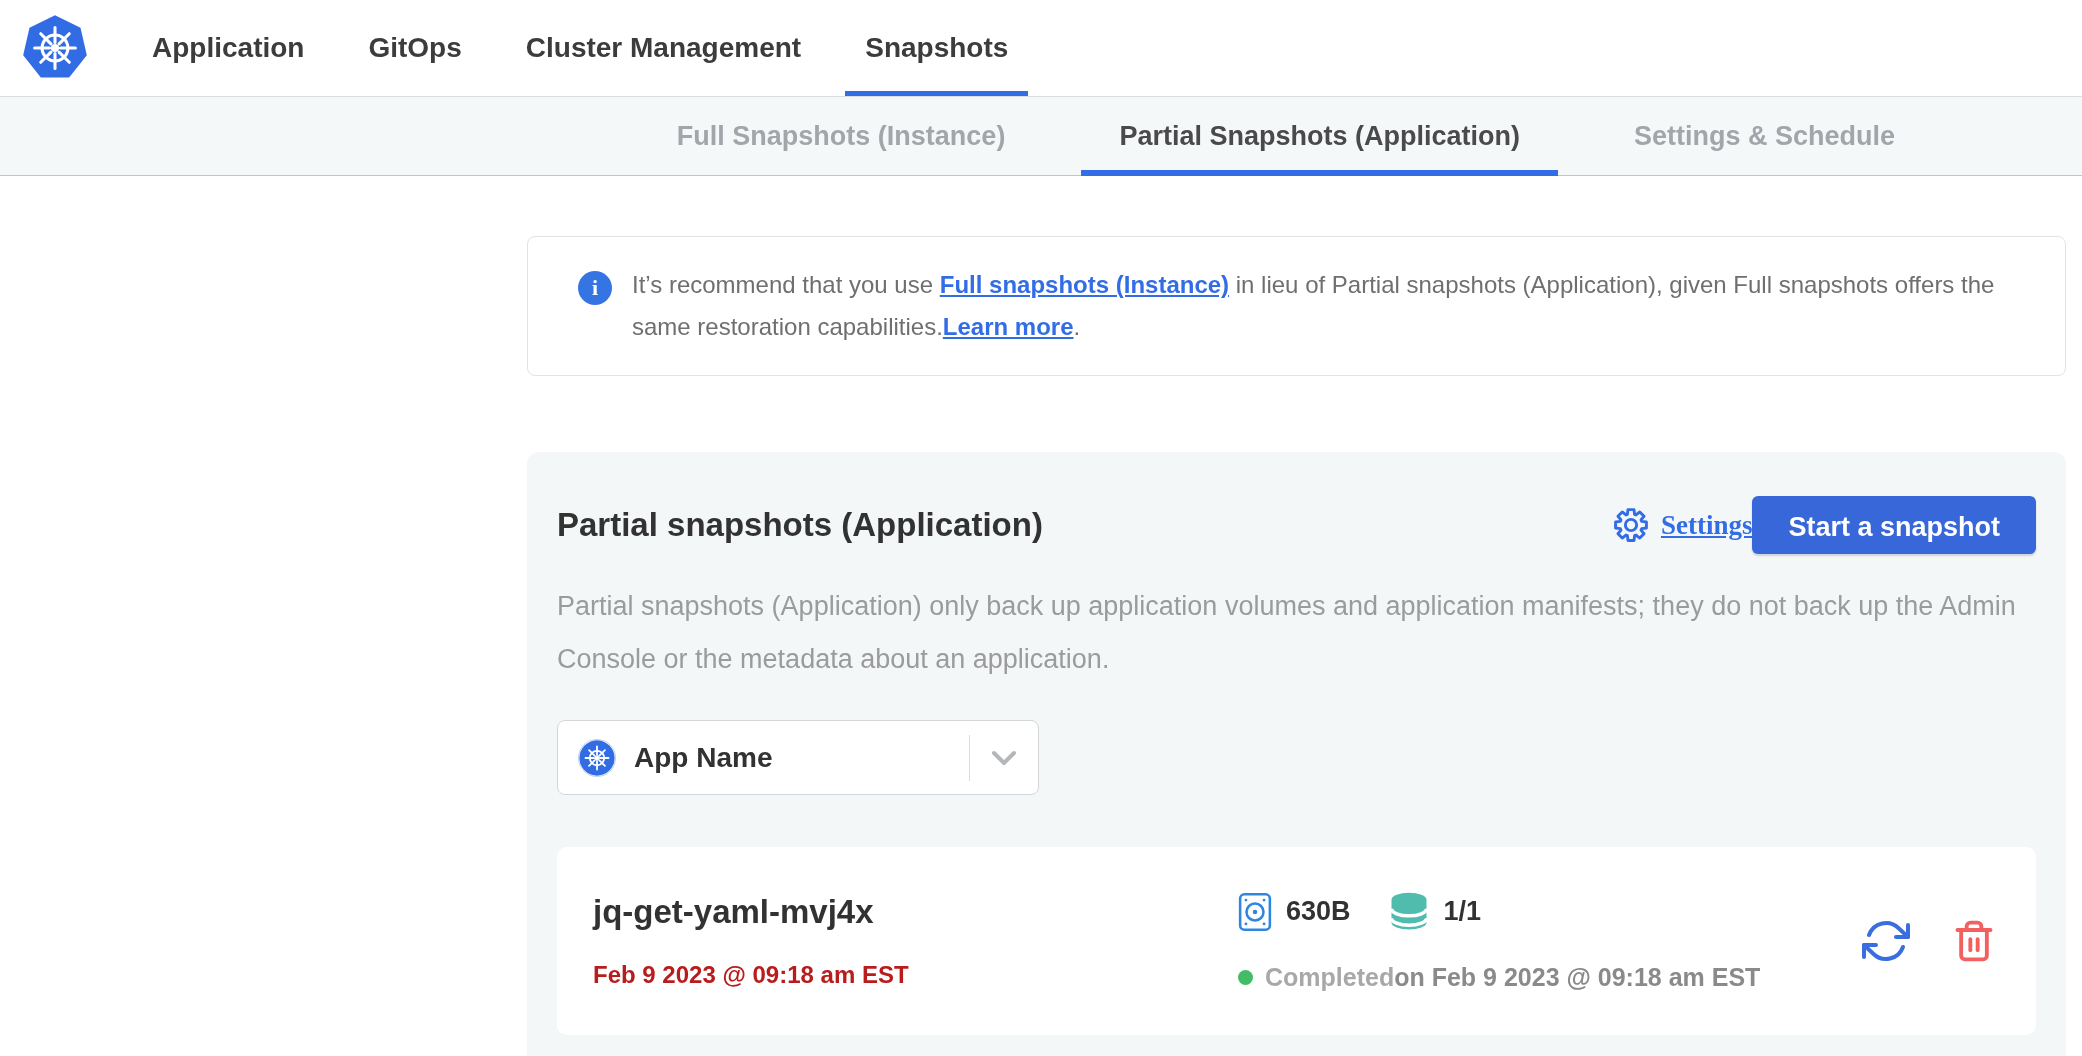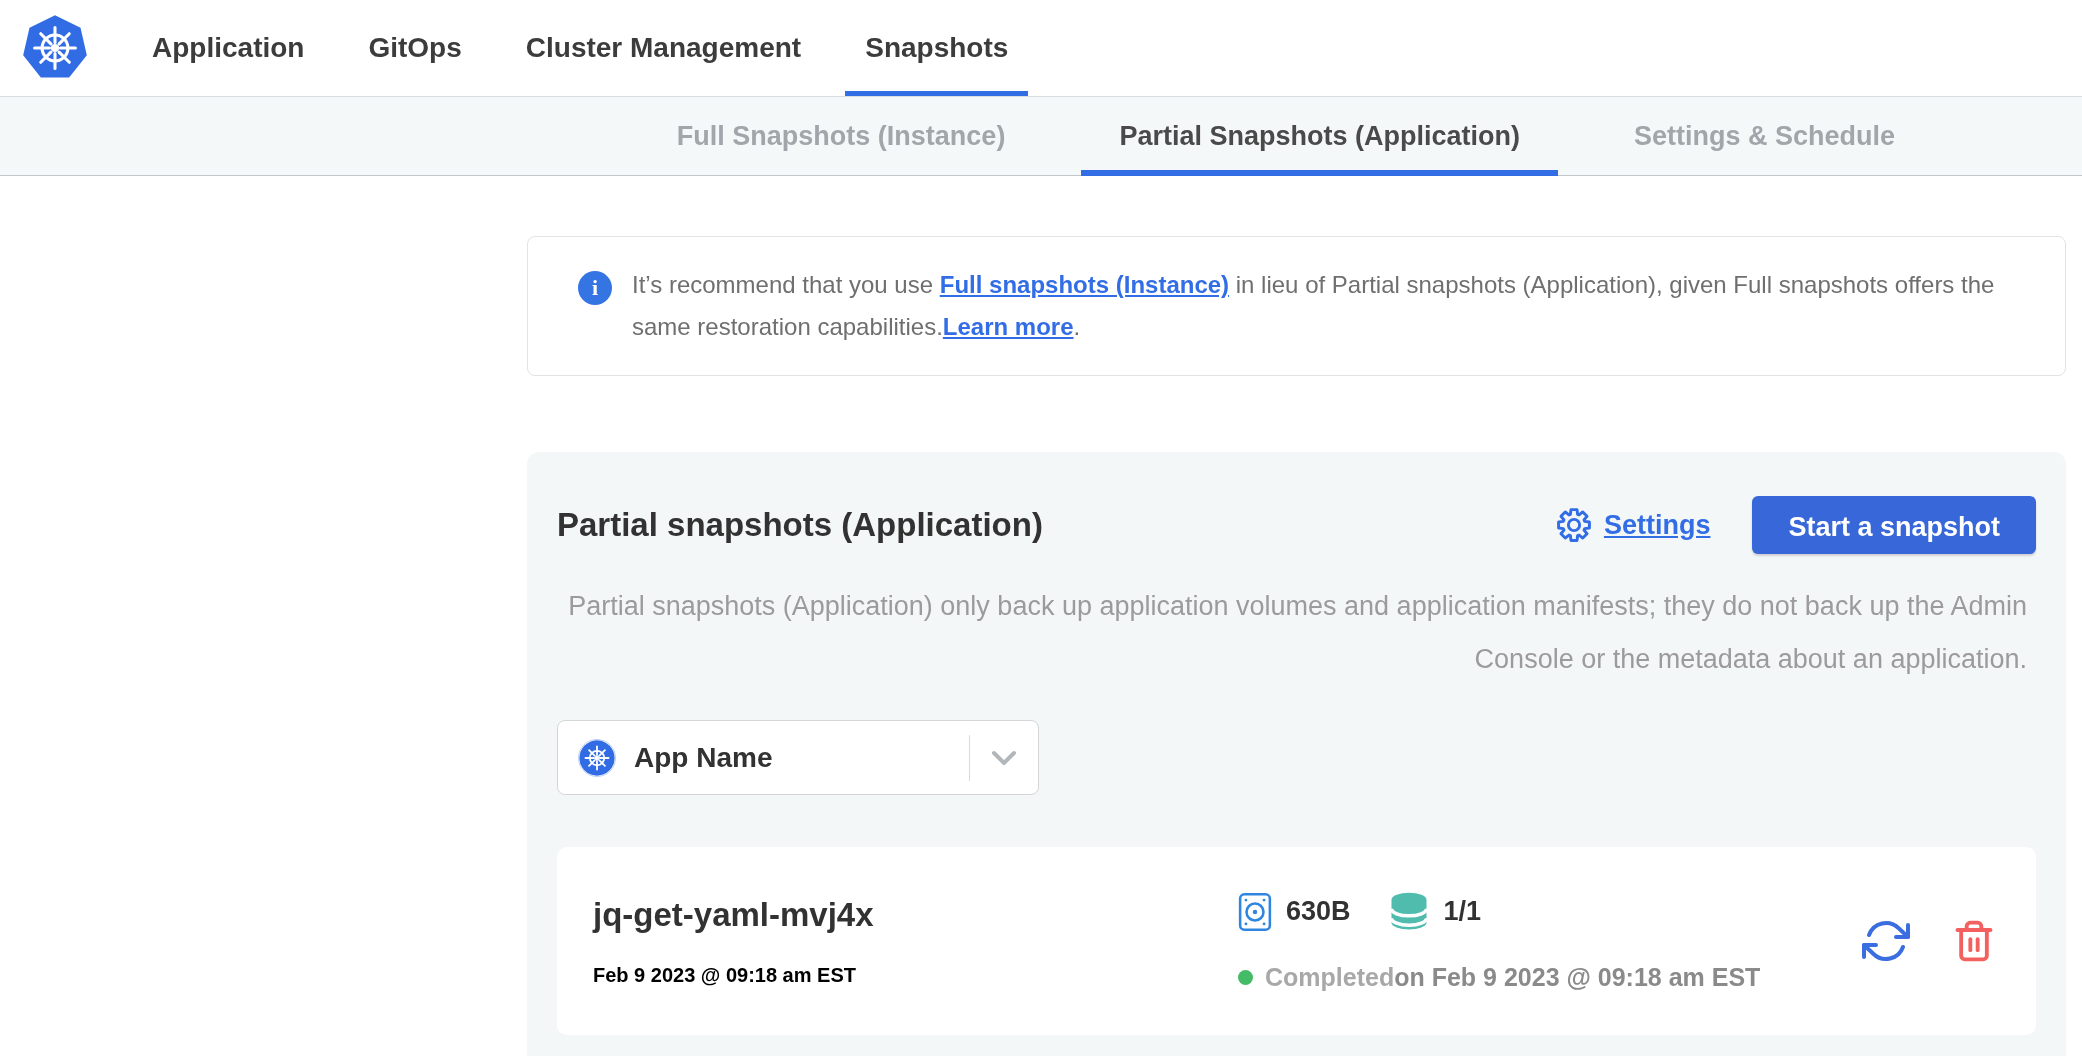--- a/index.html
+++ b/index.html
@@ -52,50 +52,50 @@
   .banner-text{font-size:24px;line-height:42px;color:#6f6f6f;width:1400px;}
   .banner-text a{color:var(--accent);font-weight:700;text-decoration:underline;cursor:pointer;}
   
   .card{
     width:1539px;margin-top:76px;background:var(--card-bg);border-radius:12px;
     padding:44px 30px 34px 30px;
   }
   .card-header{display:flex;align-items:center;}
   .card-title{font-size:33px;font-weight:700;color:var(--dark);margin:0;flex:1;}
   .settings-link{
-    display:flex;align-items:center;gap:12px;margin-right:42px;cursor:pointer;
-    color:var(--accent);font-size:27px;font-weight:700;
+    display:flex;align-items:center;gap:12px;cursor:pointer;
+    color:var(--accent);font-size:27px;font-weight:700;font-family:Liberation Serif, serif;
   }
   .settings-link .lbl{text-decoration:underline;}
   .start-btn{
     background:var(--button);color:#fff;border:none;border-radius:6px;height:58px;
     padding:16px 36px;font-size:27px;font-weight:700;font-family:inherit;cursor:pointer;
     box-shadow:0 2px 2px rgba(0,0,0,0.15);
   }
-  .desc{font-size:27px;line-height:53px;color:var(--gray);margin:26px 0 0 0;max-width:1470px;text-align:right;}
+  .desc{font-size:27px;line-height:53px;color:var(--gray);margin:26px 0 0 0;max-width:1470px;}
   
   .app-select{
     margin-top:34px;width:482px;height:75px;background:#fff;border:1px solid #d4d7d9;
     border-radius:8px;display:flex;align-items:center;cursor:pointer;justify-content:space-between;
   }
   .app-avatar{
     width:38px;height:38px;border-radius:50%;margin-left:20px;flex:0 0 auto;
     border:1px solid #bcd1f5;
   }
   .app-name{font-size:28px;font-weight:700;color:var(--dark);margin-left:18px;flex:1;}
   .select-divider{width:1px;height:46px;background:#d9dcde;}
   .select-caret{width:68px;display:flex;align-items:center;justify-content:center;}
   
   .snapshot-row{
     margin-top:52px;background:#fff;border-radius:10px;min-height:188px;
     display:flex;align-items:center;padding:30px 36px;justify-content:space-between;
   }
   .row-main{width:645px;flex:0 0 auto;}
   .snap-name{font-size:33px;font-weight:700;color:var(--dark);}
-  .snap-date{font-size:20px;font-weight:700;color:#000000;margin-top:30px;}
+  .snap-date{font-size:24px;font-weight:700;color:#b91c1c;margin-top:30px;}
   .row-stats{flex:1;}
   .stats-line{display:flex;align-items:center;gap:37px;}
   .stat{display:flex;align-items:center;gap:14px;}
   .stat-label{font-size:27px;font-weight:700;color:var(--dark);}
   .status-line{display:flex;align-items:center;margin-top:30px;}
   .status-dot{width:15px;height:15px;border-radius:50%;background:var(--green);flex:0 0 auto;}
   .status-text{font-size:25px;font-weight:700;color:#a8a8a8;margin-left:12px;}
   .status-when{font-size:25px;font-weight:700;color:#8a8a8a;}
   .row-actions{display:flex;align-items:center;gap:42px;padding-right:4px;}
   .icon-btn{cursor:pointer;display:flex;align-items:center;justify-content:center;background:none;border:none;padding:0;}

